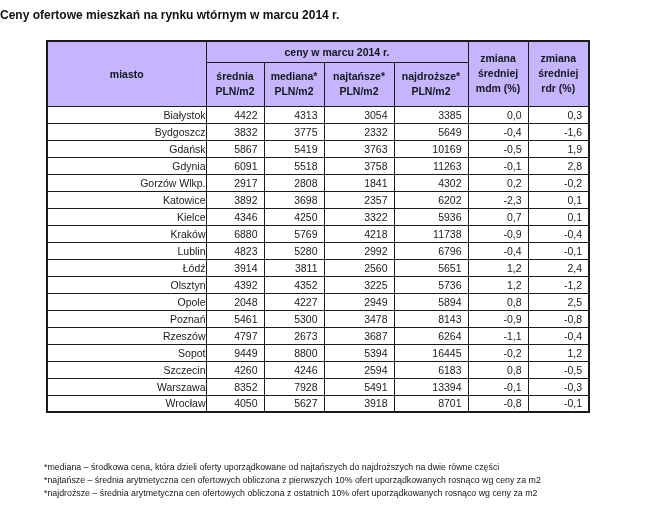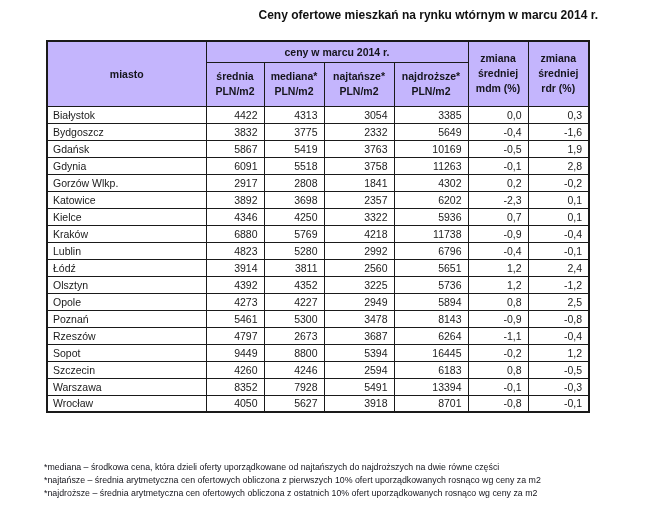--- a/index.html
+++ b/index.html
@@ -7,21 +7,21 @@
     width: 650px; height: 519px;
     background: #ffffff;
     font-family: "Liberation Sans", "DejaVu Sans", sans-serif;
     color: #1a1a1a;
     overflow: hidden;
   }
   .page { position: relative; width: 650px; height: 519px; }
   .title {
     position: absolute;
     top: 8px; left: 0; width: 598px;
-    text-align: right;
+    text-align: left;
     font-size: 12px;
     font-weight: bold;
     color: #111111;
   }
   table.price-table {
     position: absolute;
     left: 46px; top: 40px;
     border-collapse: collapse;
     table-layout: fixed;
     width: 544px;
@@ -36,21 +36,21 @@
     background: #c4b5fd;
     font-weight: bold;
     text-align: center;
     vertical-align: middle;
     color: #15151c;
   }
   th.hdr.group { height: 21px; }
   th.hdr.sub { height: 44px; line-height: 1.45; }
   th.hdr.change { padding: 0 6px; line-height: 1.45; }
   td { height: 17px; background: #ffffff; }
-  td.city { text-align: left; padding-left: 5px; }
+  td.city { text-align: right; }
   td.num { text-align: right; padding-right: 6px; }
   .footnotes {
     position: absolute;
     left: 44px; top: 461px; width: 580px;
     font-size: 8.8px;
     line-height: 13px;
     color: #15151c;
   }
 </style>
 </head>
@@ -179,21 +179,21 @@
       <td class="city">Olsztyn</td>
       <td class="num">4392</td>
       <td class="num">4352</td>
       <td class="num">3225</td>
       <td class="num">5736</td>
       <td class="num">1,2</td>
       <td class="num">-1,2</td>
     </tr>
         <tr>
       <td class="city">Opole</td>
-      <td class="num">4273</td>
+      <td class="num">2048</td>
       <td class="num">4227</td>
       <td class="num">2949</td>
       <td class="num">5894</td>
       <td class="num">0,8</td>
       <td class="num">2,5</td>
     </tr>
         <tr>
       <td class="city">Poznań</td>
       <td class="num">5461</td>
       <td class="num">5300</td>

